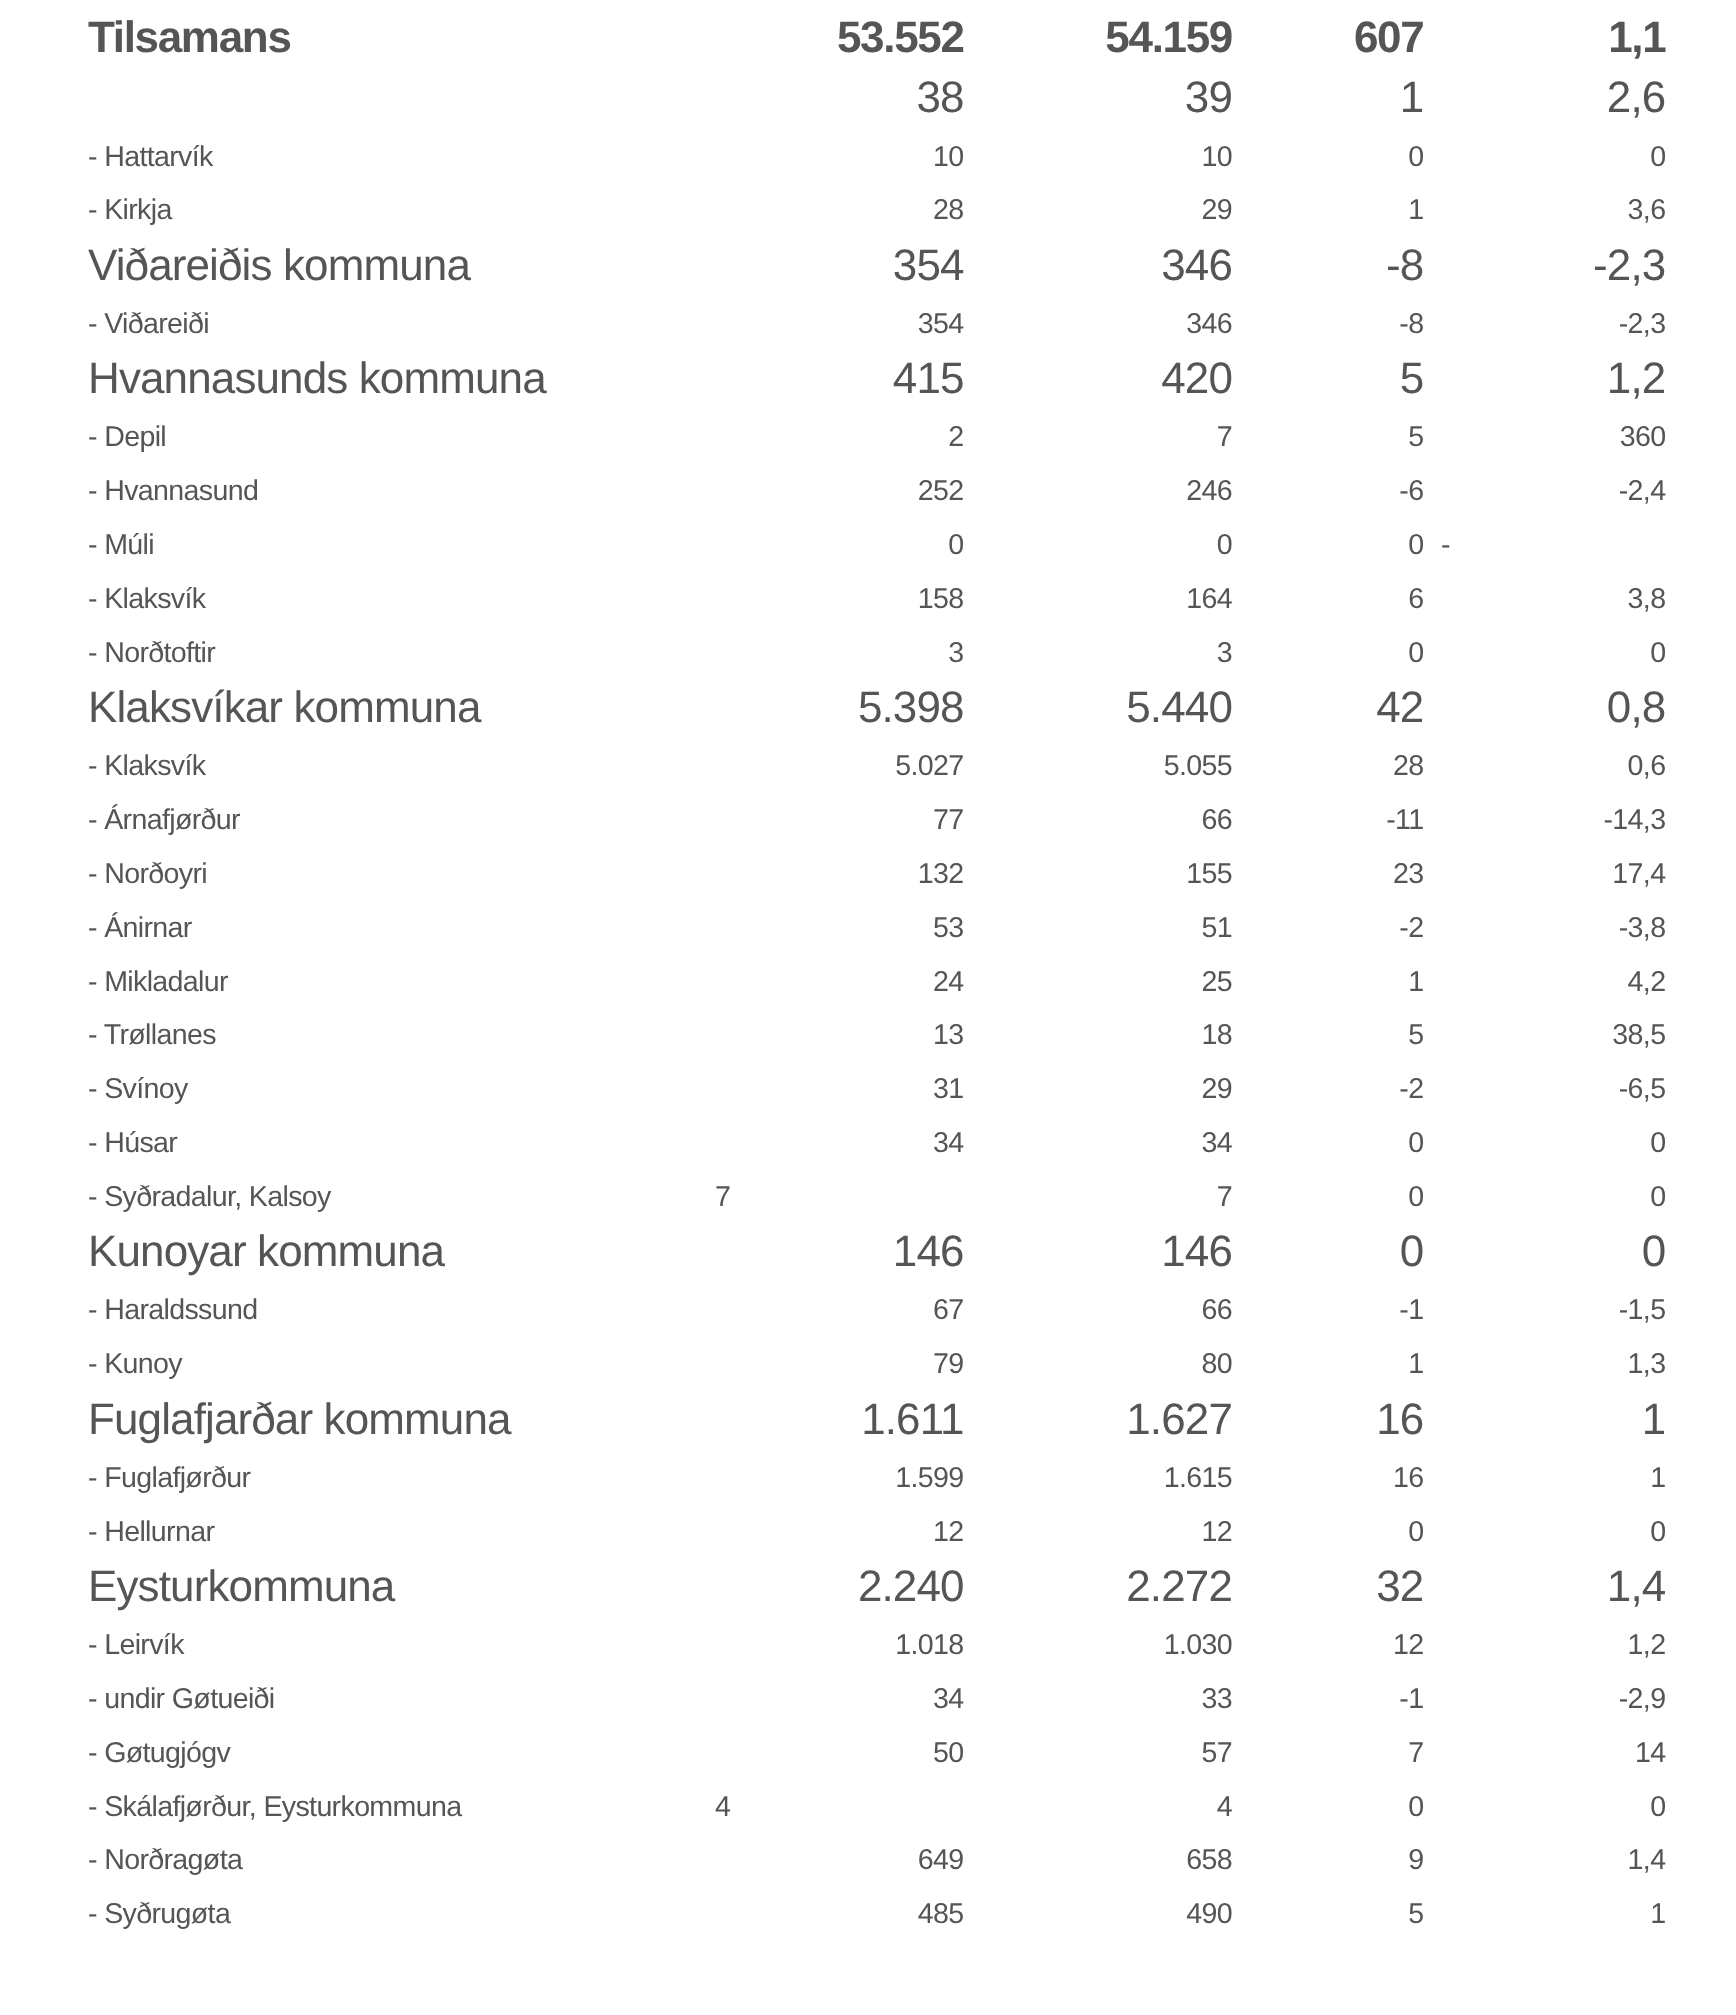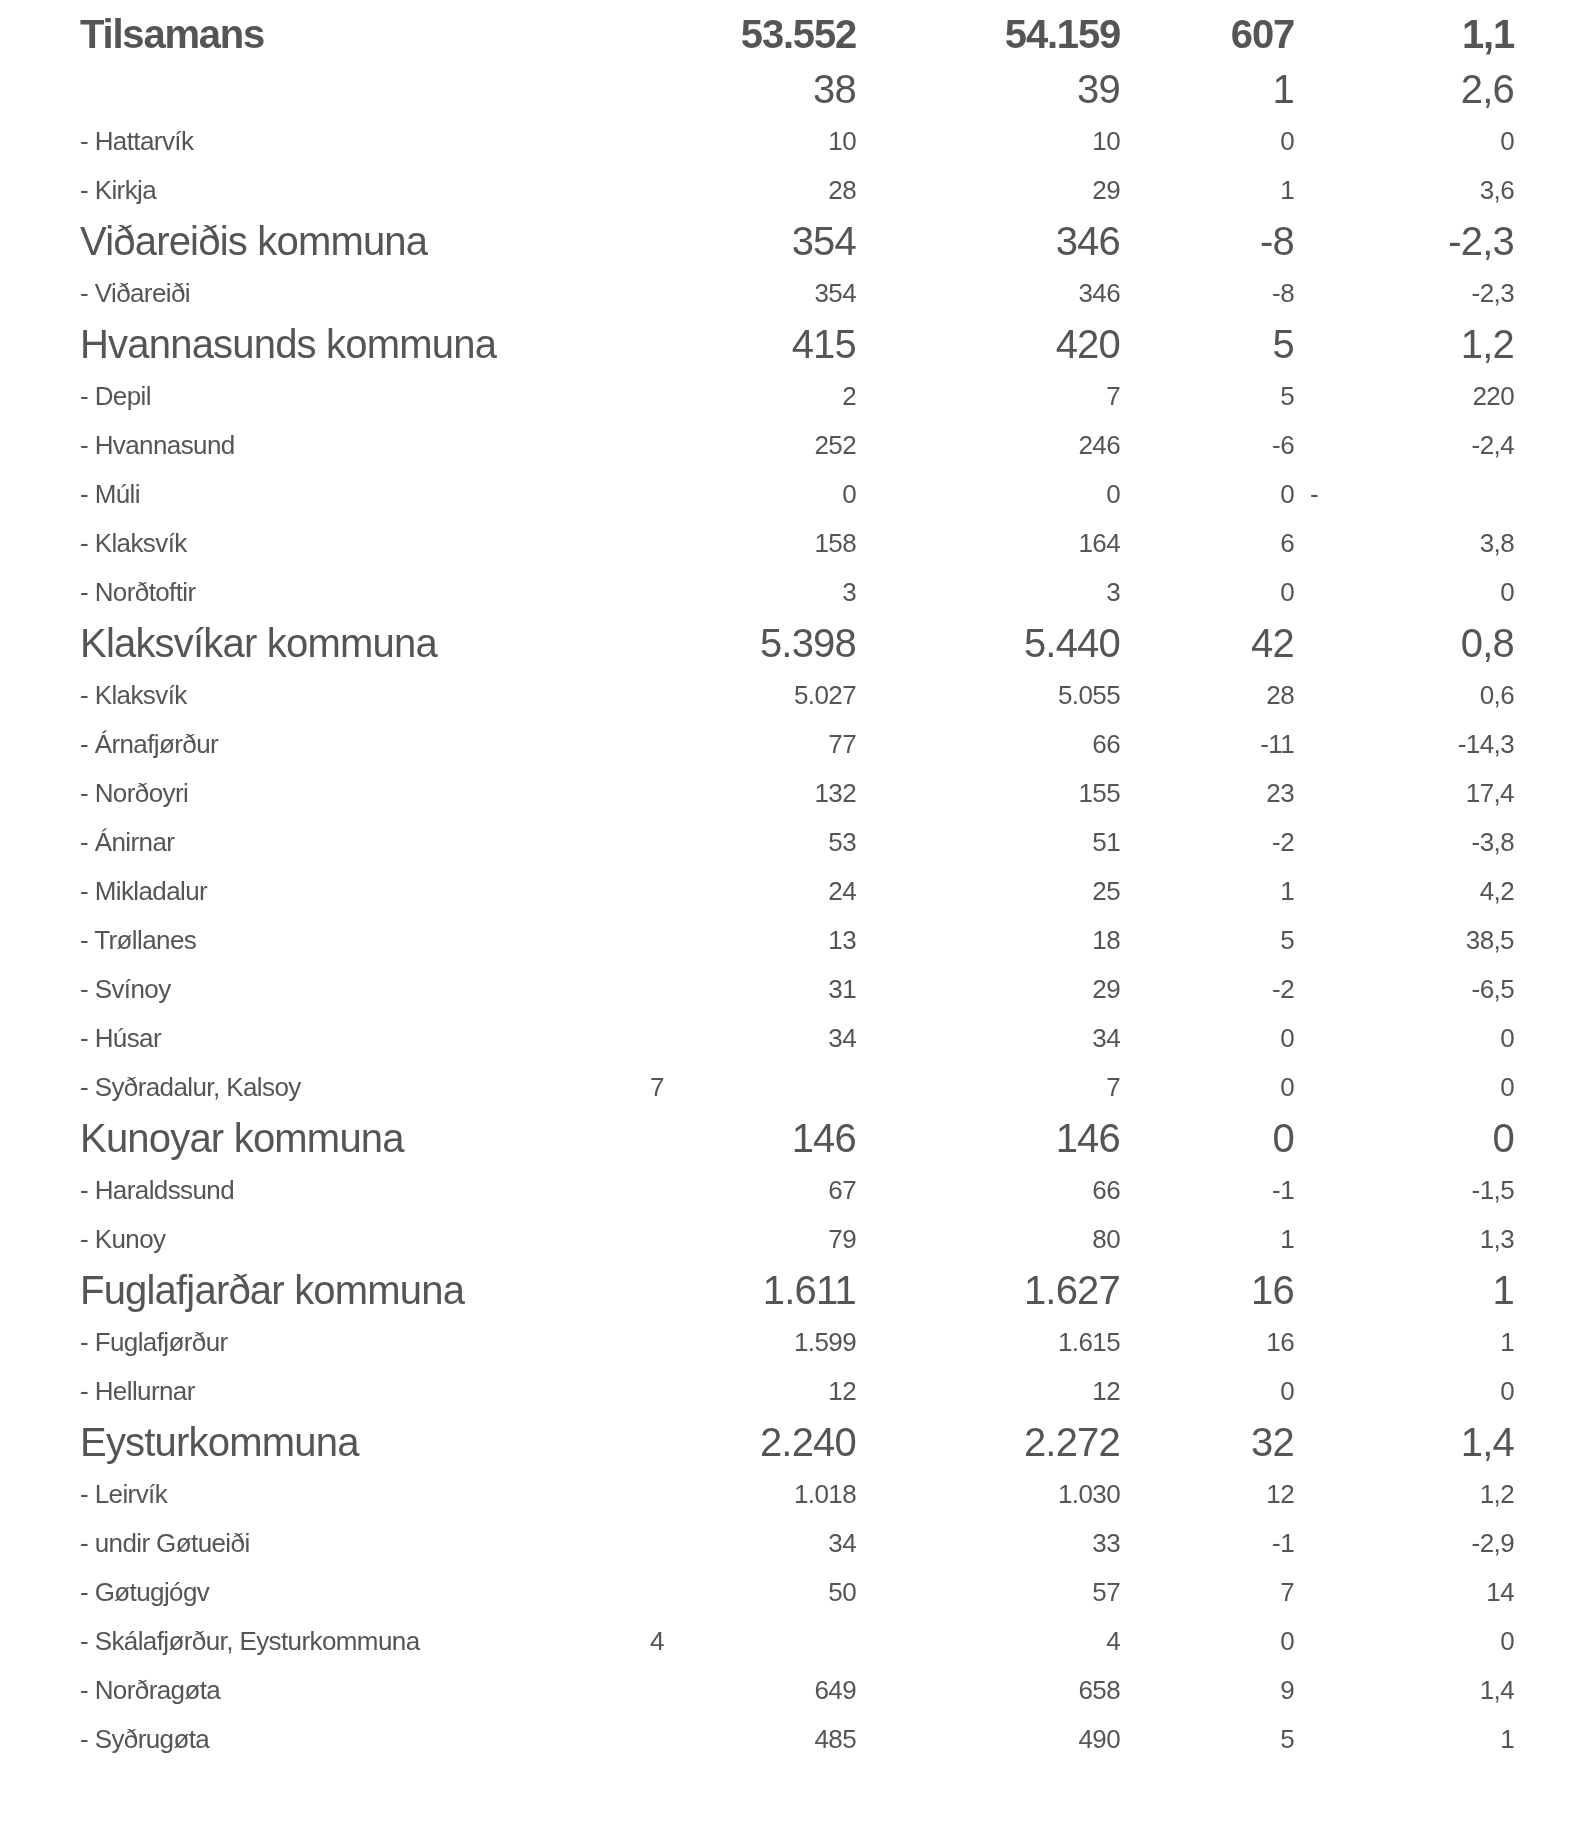--- a/index.html
+++ b/index.html
@@ -7,21 +7,21 @@
   .sheet { position: absolute; left: 0; top: 7px; width: 1578px; }
   .row { position: relative; width: 1578px; color: #555555;
          font-family: "Liberation Sans", sans-serif; white-space: nowrap; margin-left: 36px; }
   .row.total { height: 56px; font-size: 40px; font-weight: bold; letter-spacing: -1.2px; }
   .row.muni { height: 54px; font-size: 40px; letter-spacing: -0.8px; }
   .row.sub { height: 49px; font-size: 26px; letter-spacing: -0.6px; }
   .cell { position: absolute; top: 50%; transform: translateY(-52%); line-height: 1; }
   .name { left: 44px; }
   .stray { left: 614px; }
   .c1, .c2, .c3, .c4 { text-align: right; width: 220px; }
-  .c1 { left: 600px; }
+  .c1 { left: 620px; }
   .c2 { left: 864px; }
   .c3 { left: 1038px; }
   .c4 { left: 1258px; }
   .dash { left: 1274px; }
 </style>
 </head>
 <body>
 
 <div class="sheet" id="sheet">
     <div class="row total">
@@ -70,21 +70,21 @@
       <span class="cell c1">415</span>
       <span class="cell c2">420</span>
       <span class="cell c3">5</span>
       <span class="cell c4">1,2</span>
     </div>
     <div class="row sub">
       <span class="cell name">- Depil</span>
       <span class="cell c1">2</span>
       <span class="cell c2">7</span>
       <span class="cell c3">5</span>
-      <span class="cell c4">220</span>
+      <span class="cell c4">360</span>
     </div>
     <div class="row sub">
       <span class="cell name">- Hvannasund</span>
       <span class="cell c1">252</span>
       <span class="cell c2">246</span>
       <span class="cell c3">-6</span>
       <span class="cell c4">-2,4</span>
     </div>
     <div class="row sub">
       <span class="cell name">- Múli</span>

